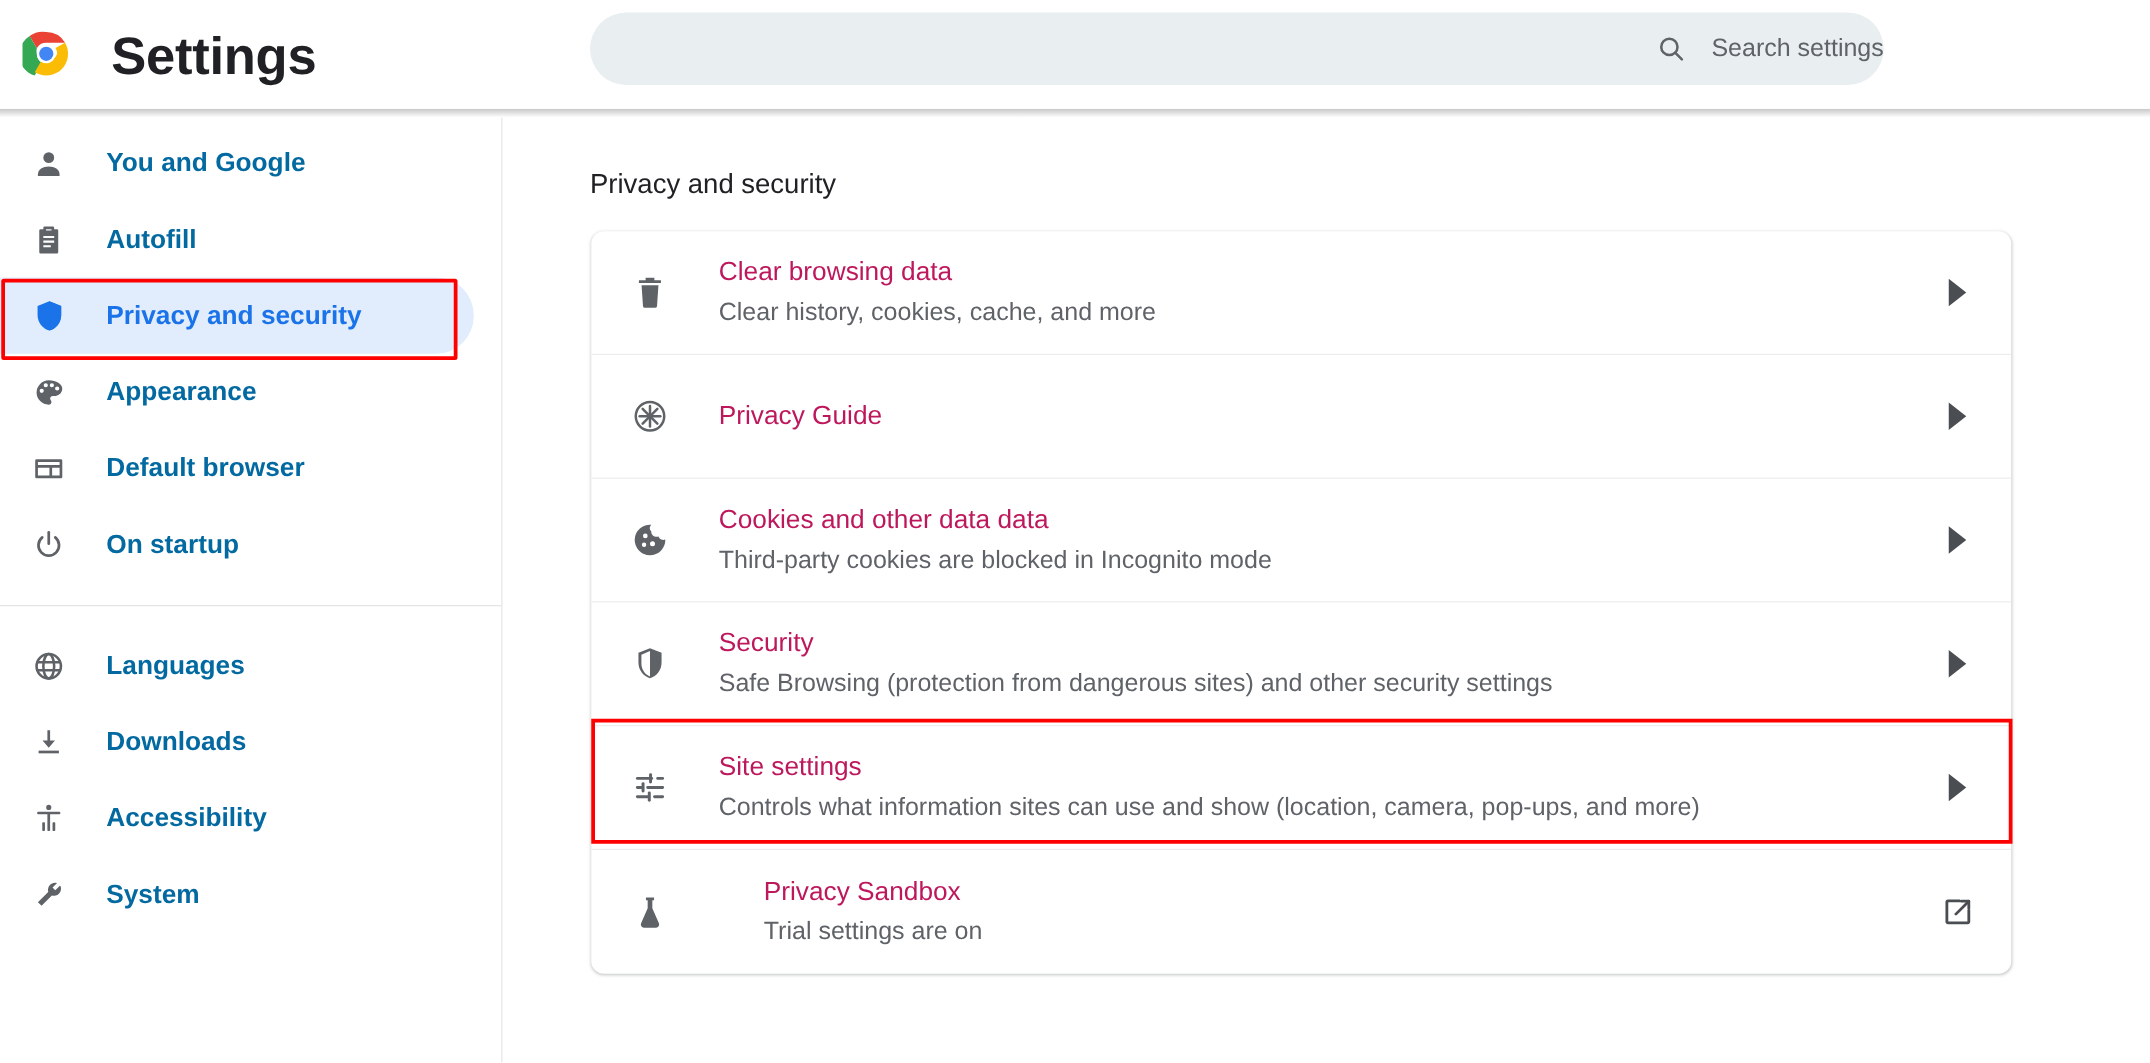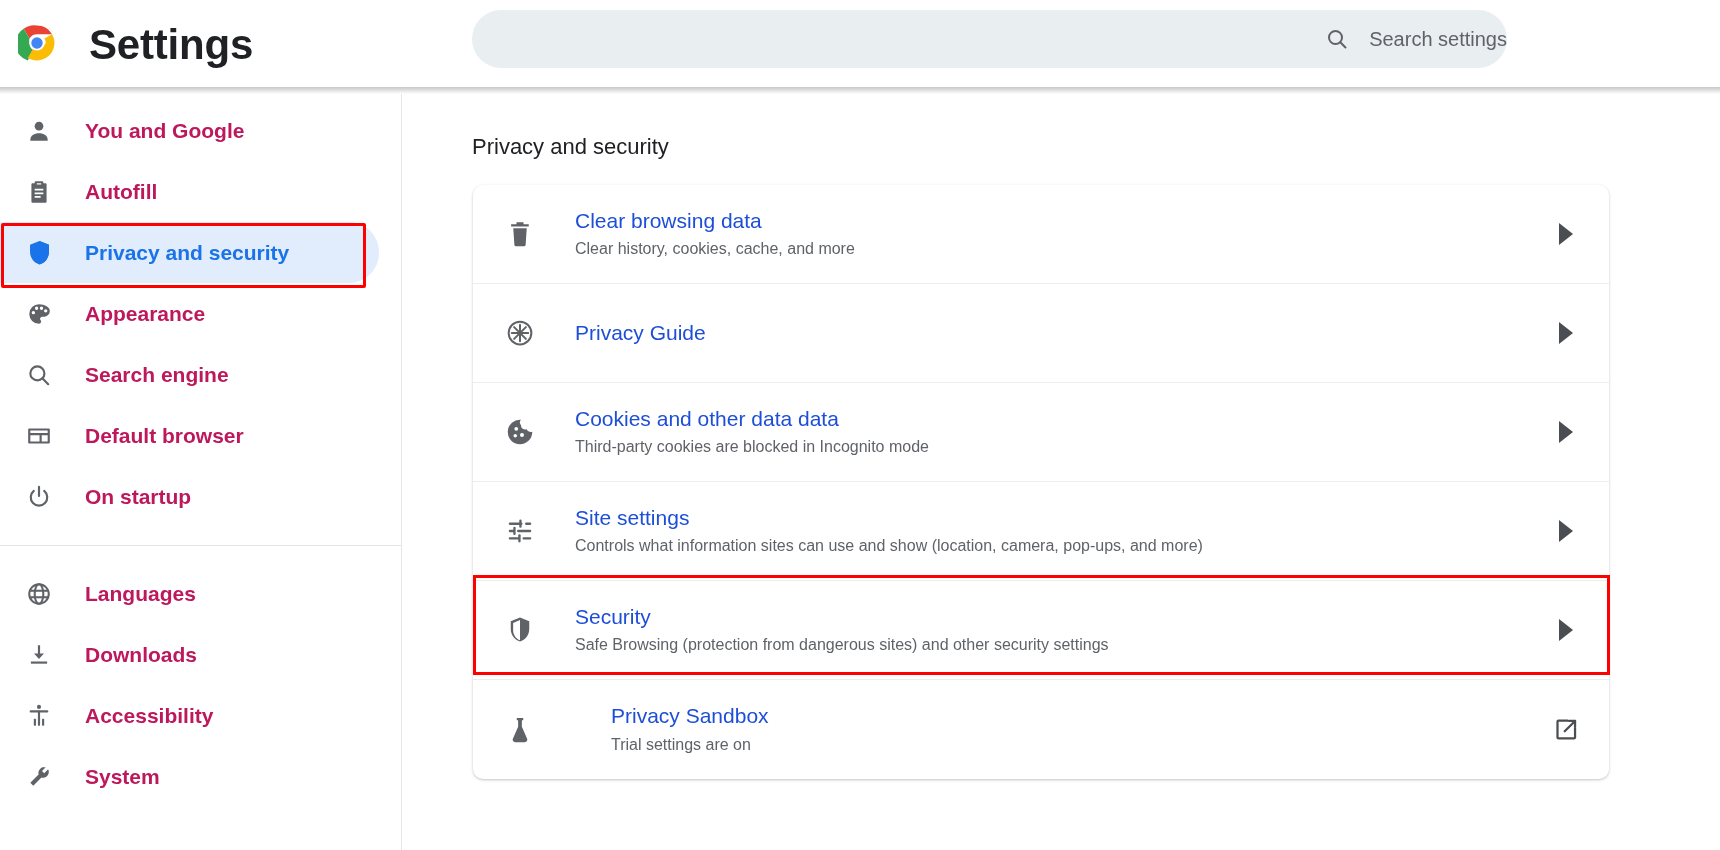--- a/index.html
+++ b/index.html
@@ -95,21 +95,21 @@
   .nav-item .nav-icon {
     width: 30px; height: 30px;
     flex: 0 0 auto;
     display: flex; align-items: center; justify-content: center;
     color: #5f6368;
   }
   .nav-item .nav-label {
     margin-left: 31px;
     font-size: 21px;
     font-weight: bold;
-    color: #be185d;
+    color: #0369a1;
     white-space: nowrap;
   }
   .nav-item.active {
     background: #e1ecfd;
   }
   .nav-item.active .nav-icon { color: #1a73e8; }
   .nav-item.active .nav-label { color: #1a73e8; }
 
   .nav-divider {
     height: 1px;
@@ -172,26 +172,26 @@
     display: flex; align-items: center; justify-content: center;
     color: #5f6368;
   }
   .row-text {
     margin-left: 38px;
     flex: 1 1 auto;
     min-width: 0;
   }
   .row-title {
     font-size: 21px;
-    color: #1d4ed8;
+    color: #be185d;
     line-height: 1.25;
   }
   .row-sub {
     margin-top: 5px;
-    font-size: 16px;
+    font-size: 20px;
     color: #5f6368;
     line-height: 1.3;
   }
   .row-end {
     flex: 0 0 auto;
     width: 86px;
     display: flex;
     align-items: center;
     justify-content: center;
     color: #4a4d51;
@@ -279,29 +279,20 @@
 
   <div class="nav-item">
     <span class="nav-icon">
       <svg viewBox="0 0 24 24" width="26" height="26" fill="currentColor">
         <path d="M12 3a9 9 0 0 0 0 18c1.1 0 2-.9 2-2 0-.5-.2-1-.5-1.3-.3-.4-.5-.8-.5-1.2 0-1.1.9-2 2-2h2.2A5.3 5.3 0 0 0 22 9.2C22 5.8 17.5 3 12 3zM6.8 12.3a1.55 1.55 0 1 1 0-3.1 1.55 1.55 0 0 1 0 3.1zm3-4.1a1.55 1.55 0 1 1 0-3.1 1.55 1.55 0 0 1 0 3.1zm4.5 0a1.55 1.55 0 1 1 0-3.1 1.55 1.55 0 0 1 0 3.1zm3.9 2.4a1.55 1.55 0 1 1 0-3.1 1.55 1.55 0 0 1 0 3.1z"></path>
       </svg>
     </span>
     <span class="nav-label">Appearance</span>
   </div>
 
-  <div class="nav-item">
-    <span class="nav-icon">
-      <svg viewBox="0 0 24 24" width="26" height="26" fill="none" stroke="currentColor" stroke-width="2">
-        <circle cx="10.5" cy="10.5" r="6.5"></circle>
-        <line x1="15.3" y1="15.3" x2="20.5" y2="20.5" stroke-linecap="round"></line>
-      </svg>
-    </span>
-    <span class="nav-label">Search engine</span>
-  </div>
 
   <div class="nav-item">
     <span class="nav-icon">
       <svg viewBox="0 0 24 24" width="26" height="26" fill="currentColor">
         <path d="M3 5h18a1 1 0 0 1 1 1v12a1 1 0 0 1-1 1H3a1 1 0 0 1-1-1V6a1 1 0 0 1 1-1zm1 2v2.2h16V7H4zm0 4.2V17h8.5v-5.8H4zm10.5 0V17H20v-5.8h-5.5z"></path>
       </svg>
     </span>
     <span class="nav-label">Default browser</span>
   </div>
 
@@ -410,20 +401,36 @@
         <svg viewBox="0 0 24 24" width="30" height="30" fill="currentColor">
           <path d="M12.8 2.2a9.8 9.8 0 1 0 9 9.5 3.3 3.3 0 0 1-4.4-2 3.3 3.3 0 0 1-4.6-3.2 3.2 3.2 0 0 1 0-4.3z"></path>
           <circle cx="9" cy="9.4" r="1.5" fill="#fff"></circle>
           <circle cx="8.2" cy="15" r="1.4" fill="#fff"></circle>
           <circle cx="13.6" cy="14.4" r="1.6" fill="#fff"></circle>
         </svg>
       </span>
       <span class="row-text">
         <span class="row-title">Cookies and other data data</span>
         <span class="row-sub" style="display:block">Third-party cookies are blocked in Incognito mode</span>
+      </span>
+      <span class="row-end">
+          <span class="arrow-tri"></span>
+        </span>
+    </div>
+
+    <div class="row">
+      <span class="row-icon">
+        <svg viewBox="0 0 24 24" width="30" height="30" fill="currentColor">
+          <path d="M12 2L4.6 5v6.2c0 4.8 3.2 9 7.4 10 4.2-1 7.4-5.2 7.4-10V5L12 2z"></path>
+          <path d="M12 3.9v16.2c-3.2-1-5.5-4.4-5.5-8.2V6.3L12 3.9z" fill="#ffffff"></path>
+        </svg>
+      </span>
+      <span class="row-text">
+        <span class="row-title">Security</span>
+        <span class="row-sub" style="display:block">Safe Browsing (protection from dangerous sites) and other security settings</span>
       </span>
       <span class="row-end">
           <span class="arrow-tri"></span>
         </span>
     </div>
 
     <div class="row">
       <span class="row-icon">
         <svg viewBox="0 0 24 24" width="30" height="30" fill="currentColor">
           <rect x="3" y="5.2" width="11" height="1.9" rx="0.9"></rect>
@@ -442,36 +449,20 @@
         <span class="row-sub" style="display:block">Controls what information sites can use and show (location, camera, pop-ups, and more)</span>
       </span>
       <span class="row-end">
           <span class="arrow-tri"></span>
         </span>
     </div>
 
     <div class="row">
       <span class="row-icon">
         <svg viewBox="0 0 24 24" width="30" height="30" fill="currentColor">
-          <path d="M12 2L4.6 5v6.2c0 4.8 3.2 9 7.4 10 4.2-1 7.4-5.2 7.4-10V5L12 2z"></path>
-          <path d="M12 3.9v16.2c-3.2-1-5.5-4.4-5.5-8.2V6.3L12 3.9z" fill="#ffffff"></path>
-        </svg>
-      </span>
-      <span class="row-text">
-        <span class="row-title">Security</span>
-        <span class="row-sub" style="display:block">Safe Browsing (protection from dangerous sites) and other security settings</span>
-      </span>
-      <span class="row-end">
-          <span class="arrow-tri"></span>
-        </span>
-    </div>
-
-    <div class="row">
-      <span class="row-icon">
-        <svg viewBox="0 0 24 24" width="30" height="30" fill="currentColor">
           <path d="M9.4 2.4h5.2v1.8h-1.1v5.1l4.2 9.6a2 2 0 0 1-1.8 2.8H8.1a2 2 0 0 1-1.8-2.8l4.2-9.6v-5.1H9.4V2.4z"></path>
         </svg>
       </span>
       <span class="row-text">
         <span class="row-title">Privacy Sandbox</span>
         <span class="row-sub" style="display:block">Trial settings are on</span>
       </span>
       <span class="row-end">
         <svg viewBox="0 0 24 24" width="27" height="27" fill="none" stroke="#4a4d51" stroke-width="2">
           <path d="M13.4 4.2H4.8A0.8 0.8 0 0 0 4 5v14a0.8 0.8 0 0 0 0.8 0.8h14a0.8 0.8 0 0 0 0.8-0.8v-8.6"></path>

